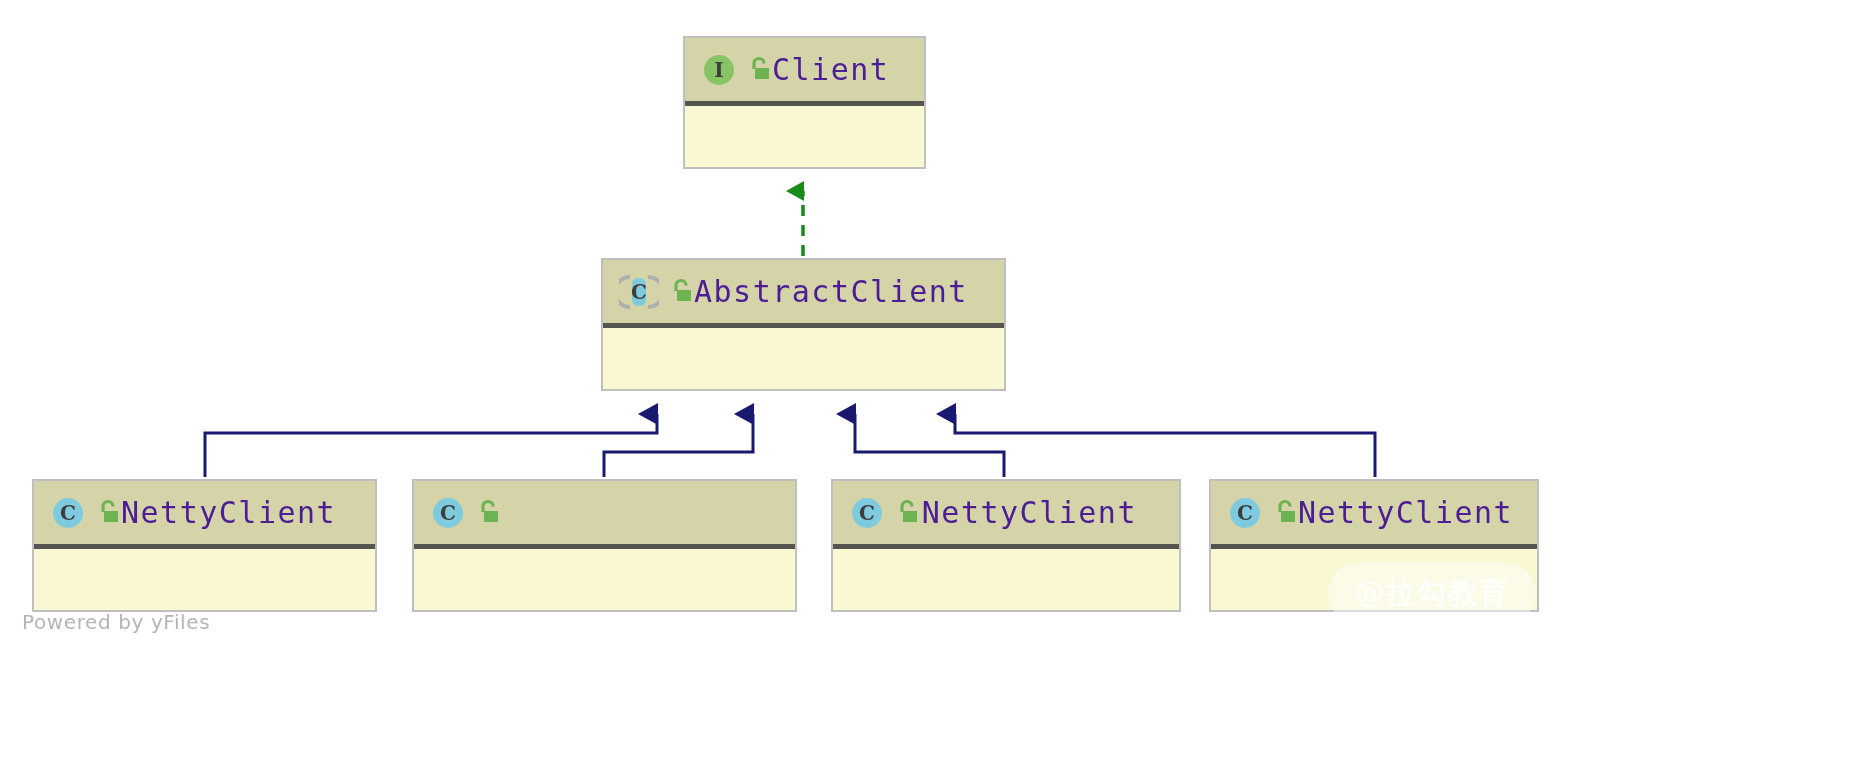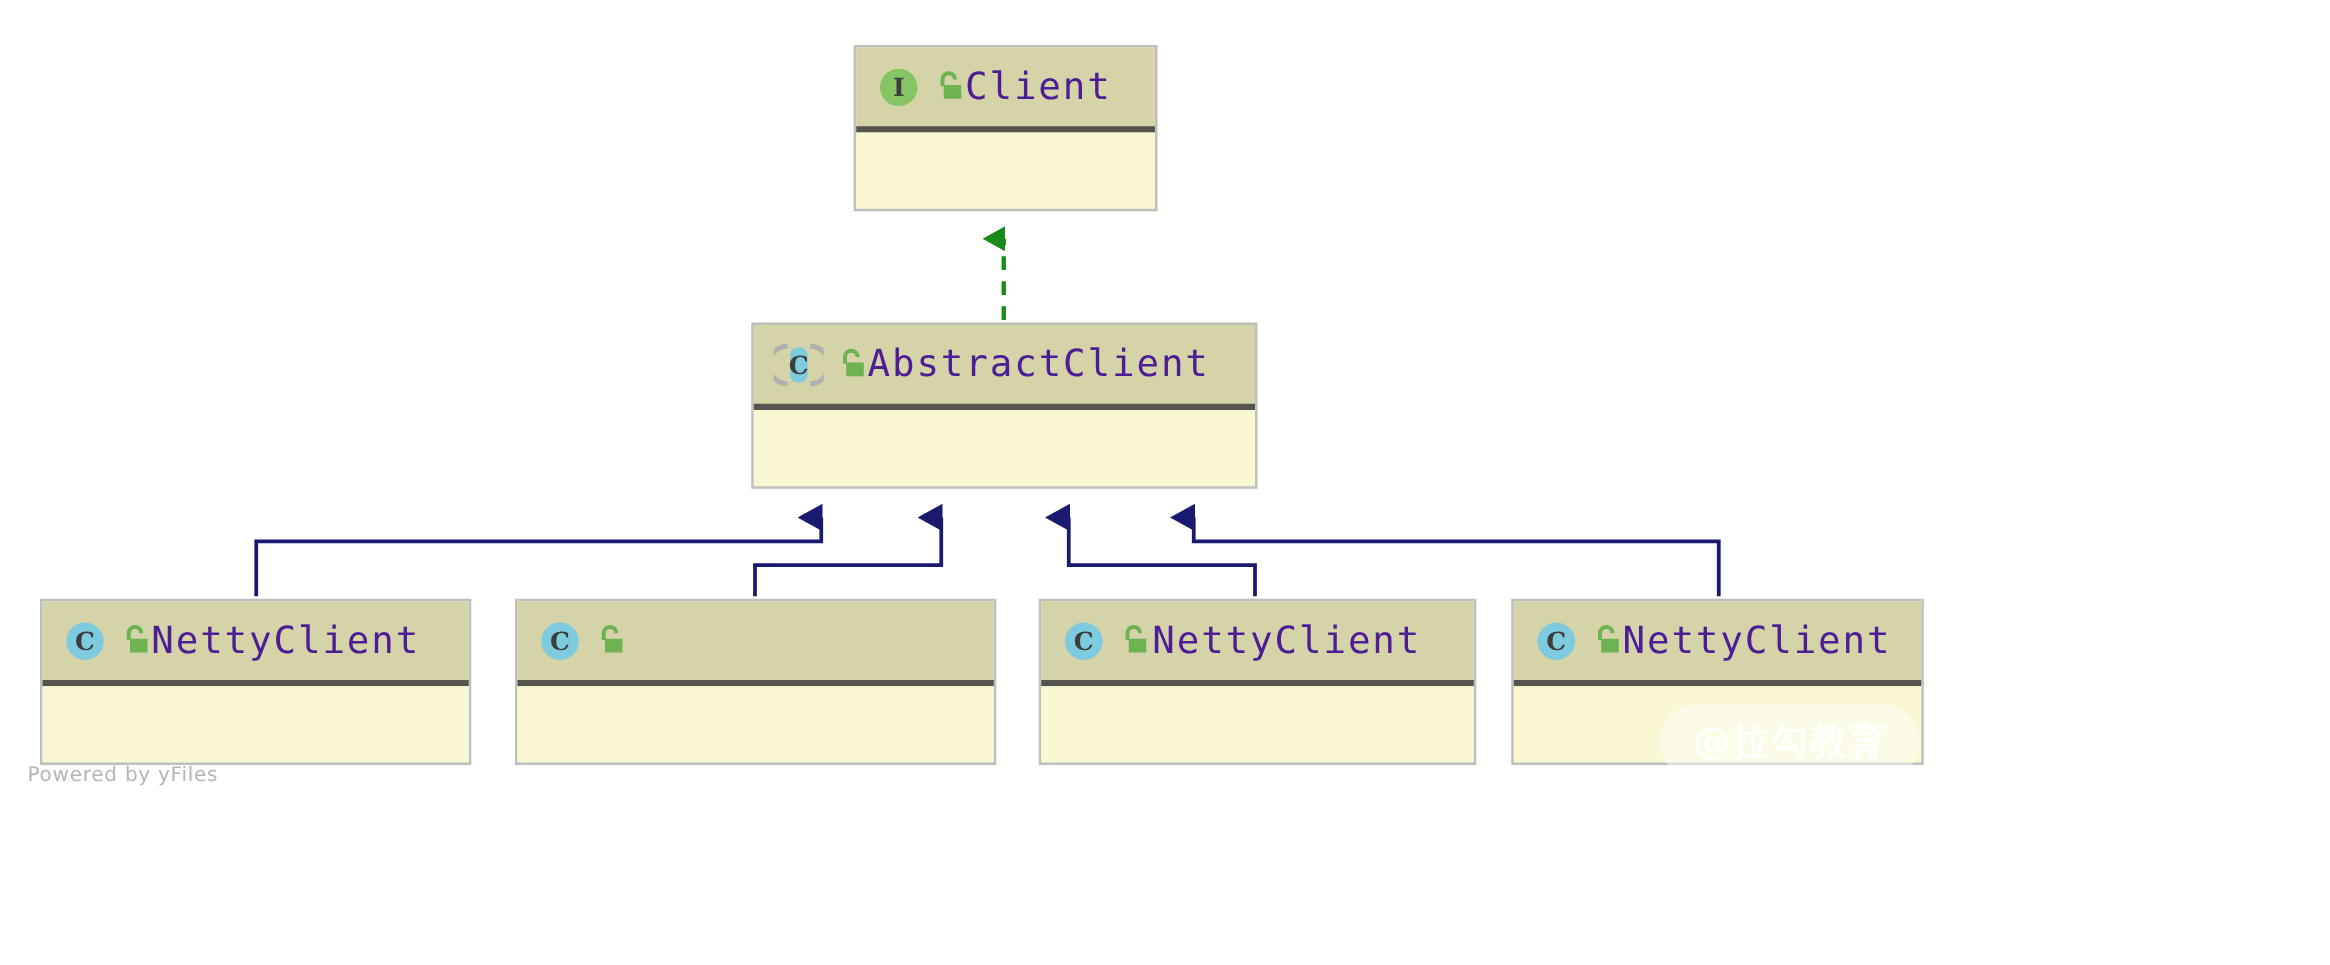--- a/index.html
+++ b/index.html
@@ -52,21 +52,21 @@
   .icon-wrap{
     display:flex;align-items:center;gap:9px;flex:0 0 auto;
   }
   .ico{display:block;}
 
   
   #yfiles{
     position:absolute;
     left:22px; top:610px;
     font-family:"DejaVu Sans","Liberation Sans",sans-serif;
-    font-size:16px;
+    font-size:20px;
     color:#b5b5b5;
     letter-spacing:.6px;
     white-space:nowrap;
     z-index:8;
   }
   
   #watermark{
     position:absolute;
     left:1328px; top:563px;
     width:208px;height:60px;

